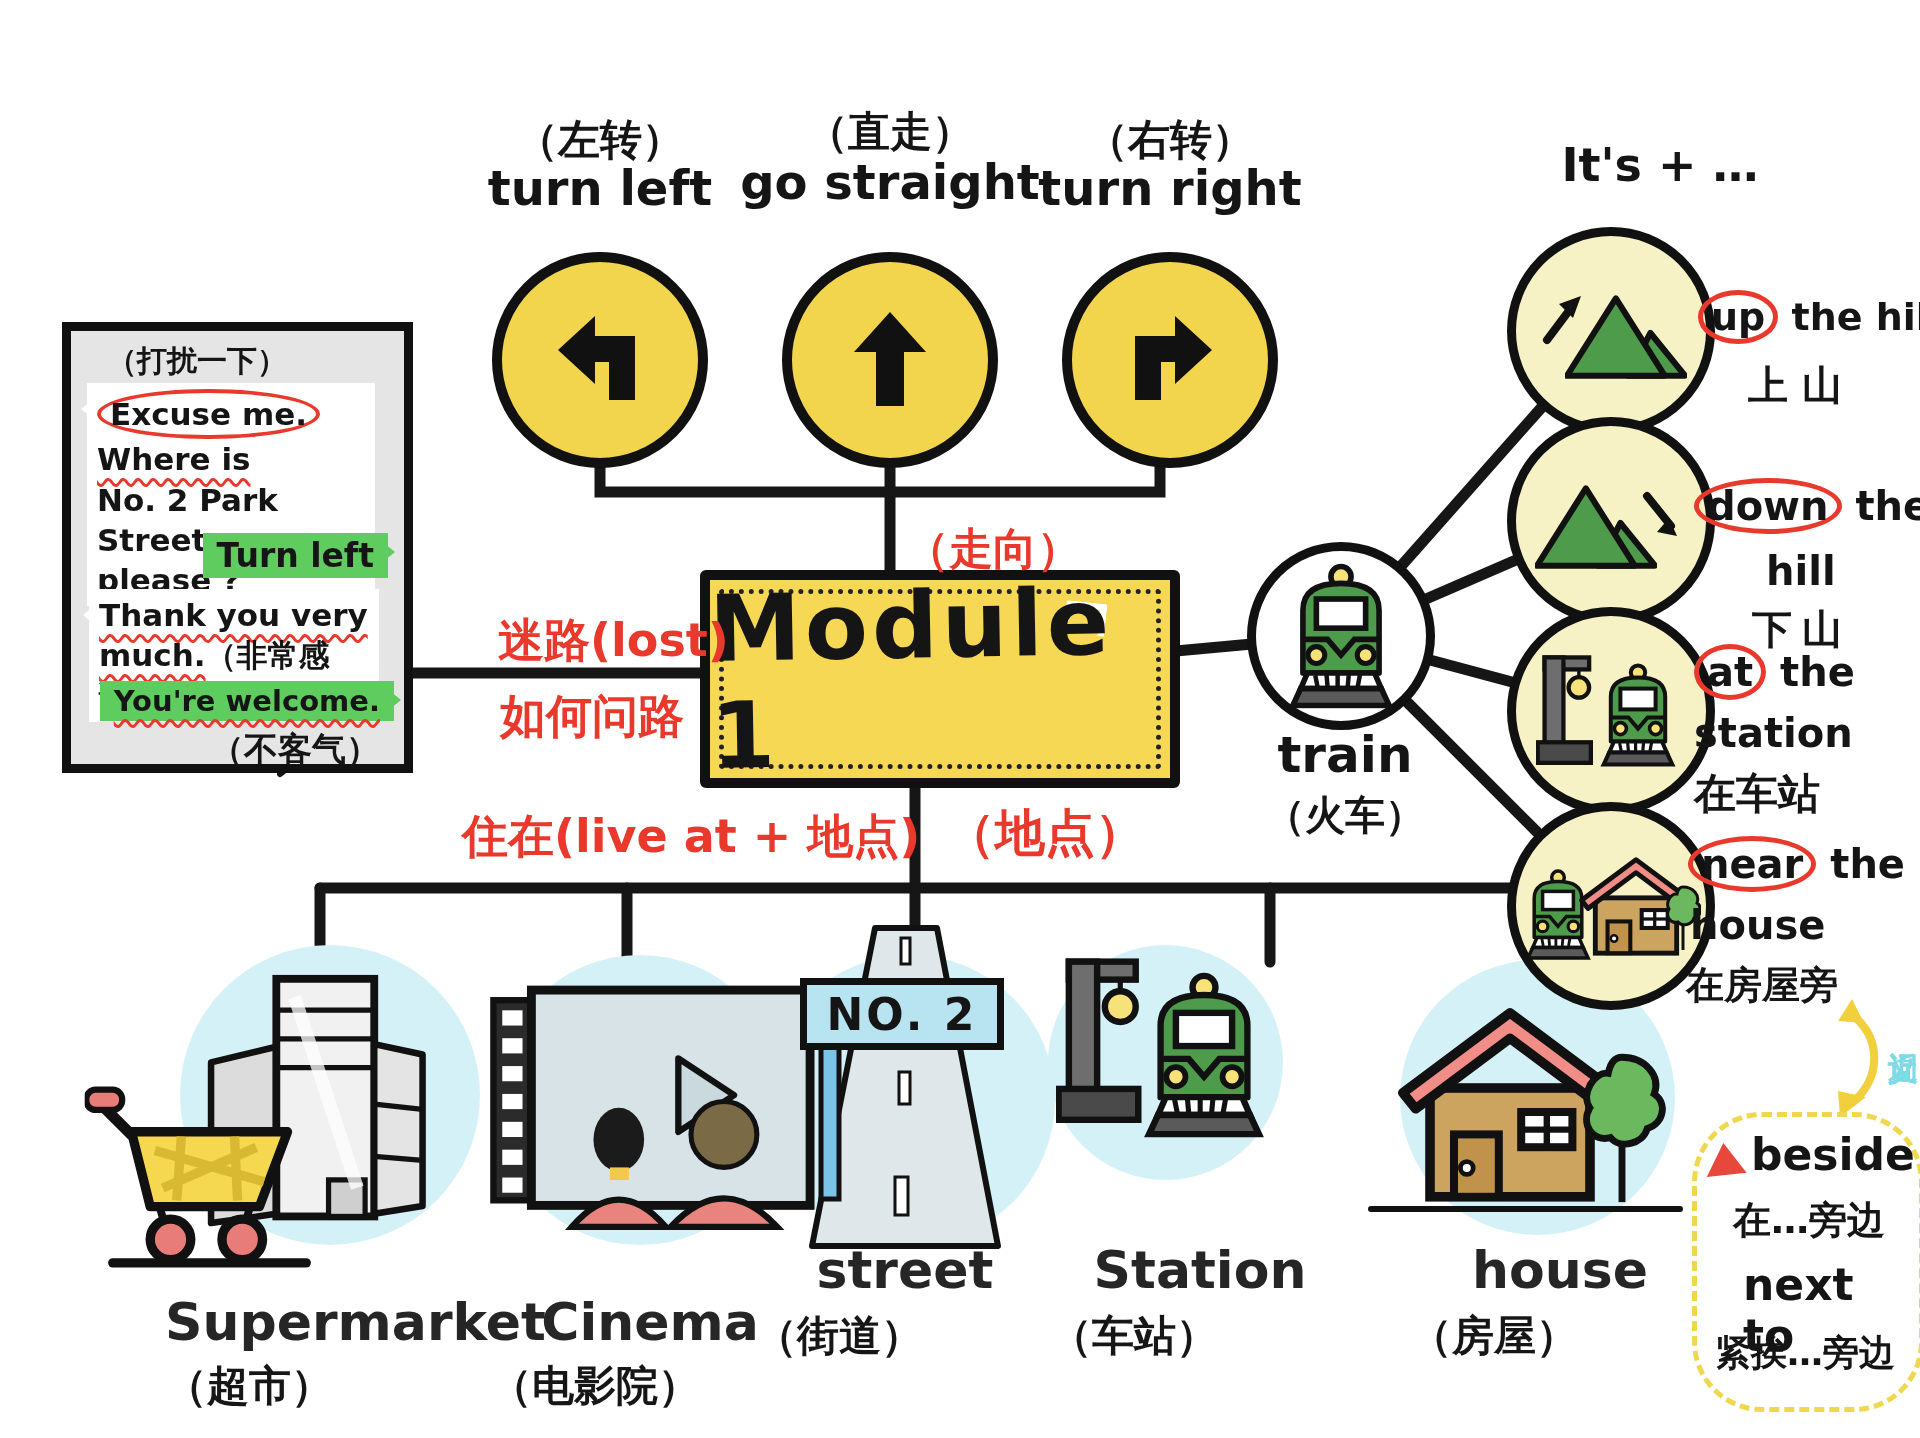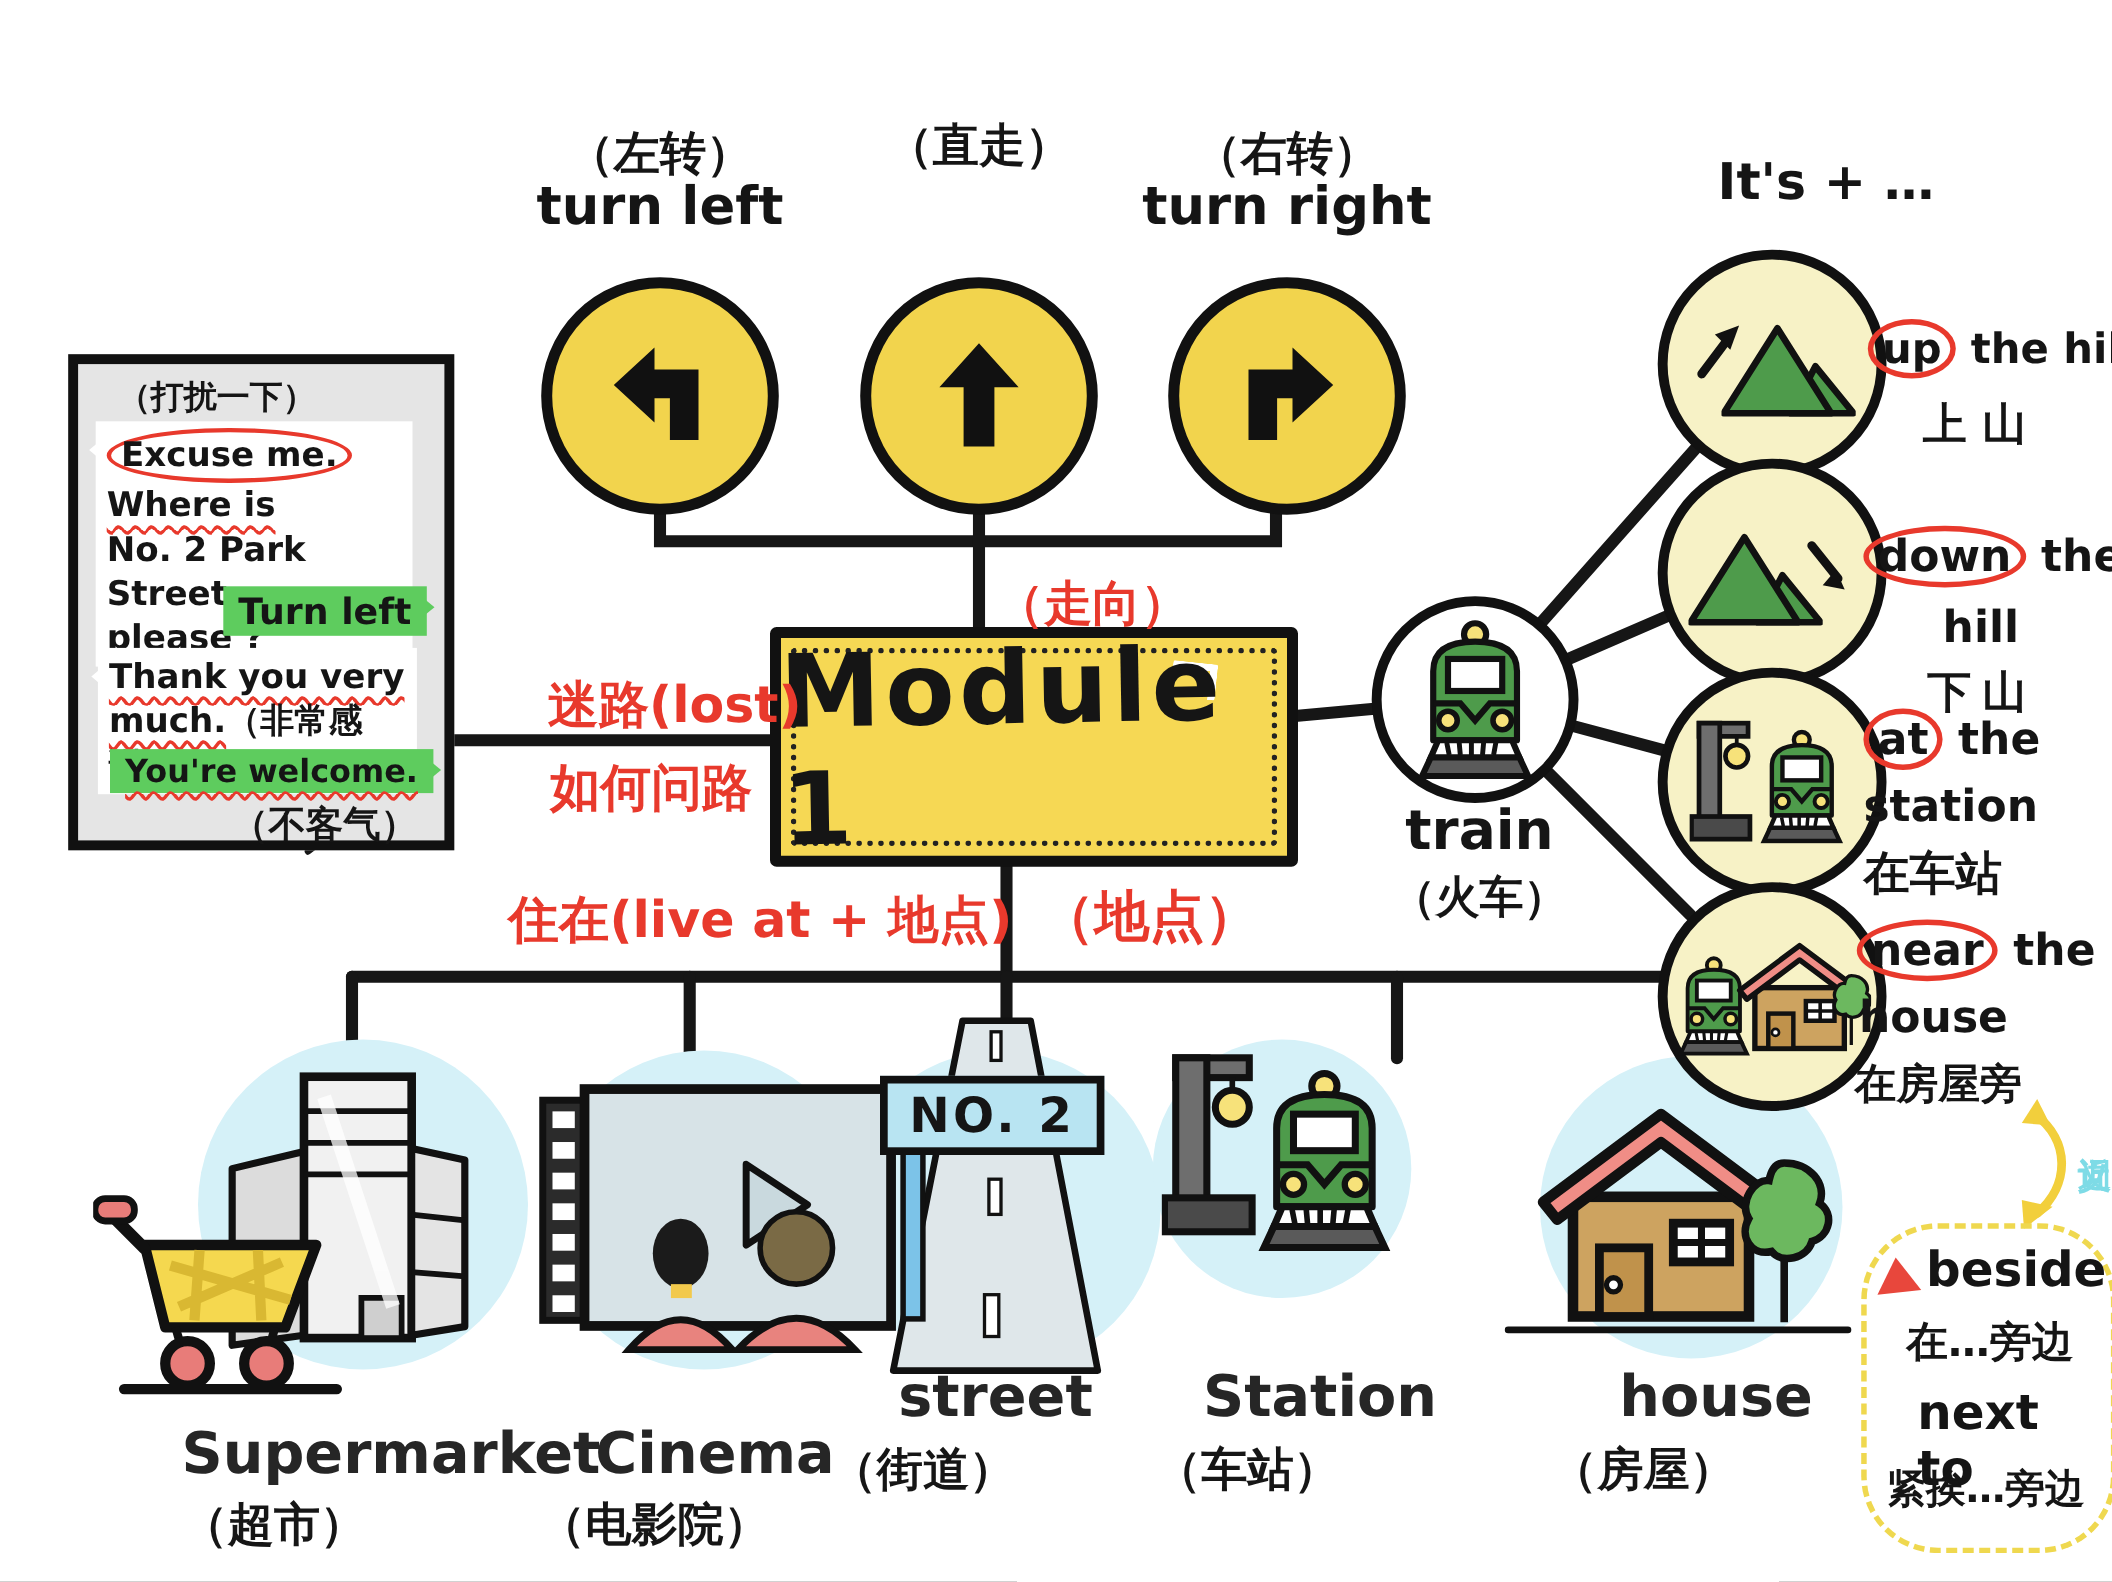--- a/index.html
+++ b/index.html
@@ -168,20 +168,21 @@
     <line x1="627" y1="888" x2="627" y2="990"></line>
     <line x1="915" y1="888" x2="915" y2="932"></line>
     <line x1="1270" y1="888" x2="1270" y2="962"></line>
     <line x1="1560" y1="888" x2="1560" y2="998"></line>
     <path d="M284,746 q16,14 -4,28" stroke-width="6"></path>
   </svg>
 
   <div class="abs sign-zh hand" style="left:440px;top:112px">（左转）</div>
   <div class="abs sign-en hand" style="left:440px;top:160px">turn left</div>
   <div class="abs sign-zh hand" style="left:730px;top:104px">（直走）</div>
+  <div class="abs sign-en hand" style="left:730px;top:154px">go straight</div>
   <div class="abs sign-zh hand" style="left:1010px;top:112px">（右转）</div>
   <div class="abs sign-en hand" style="left:1010px;top:160px">turn right</div>
 
   <div class="sign-circle z2" style="left:492px;top:252px">
     <svg class="icon" width="120" height="120" viewBox="0 0 120 120">
       <path d="M18,50 L55,16 L55,36 L95,36 L95,100 L69,100 L69,62 L55,62 L55,84 Z" fill="#111"></path>
     </svg>
   </div>
   <div class="sign-circle z2" style="left:782px;top:252px">
     <svg class="icon" width="120" height="120" viewBox="0 0 120 120">

